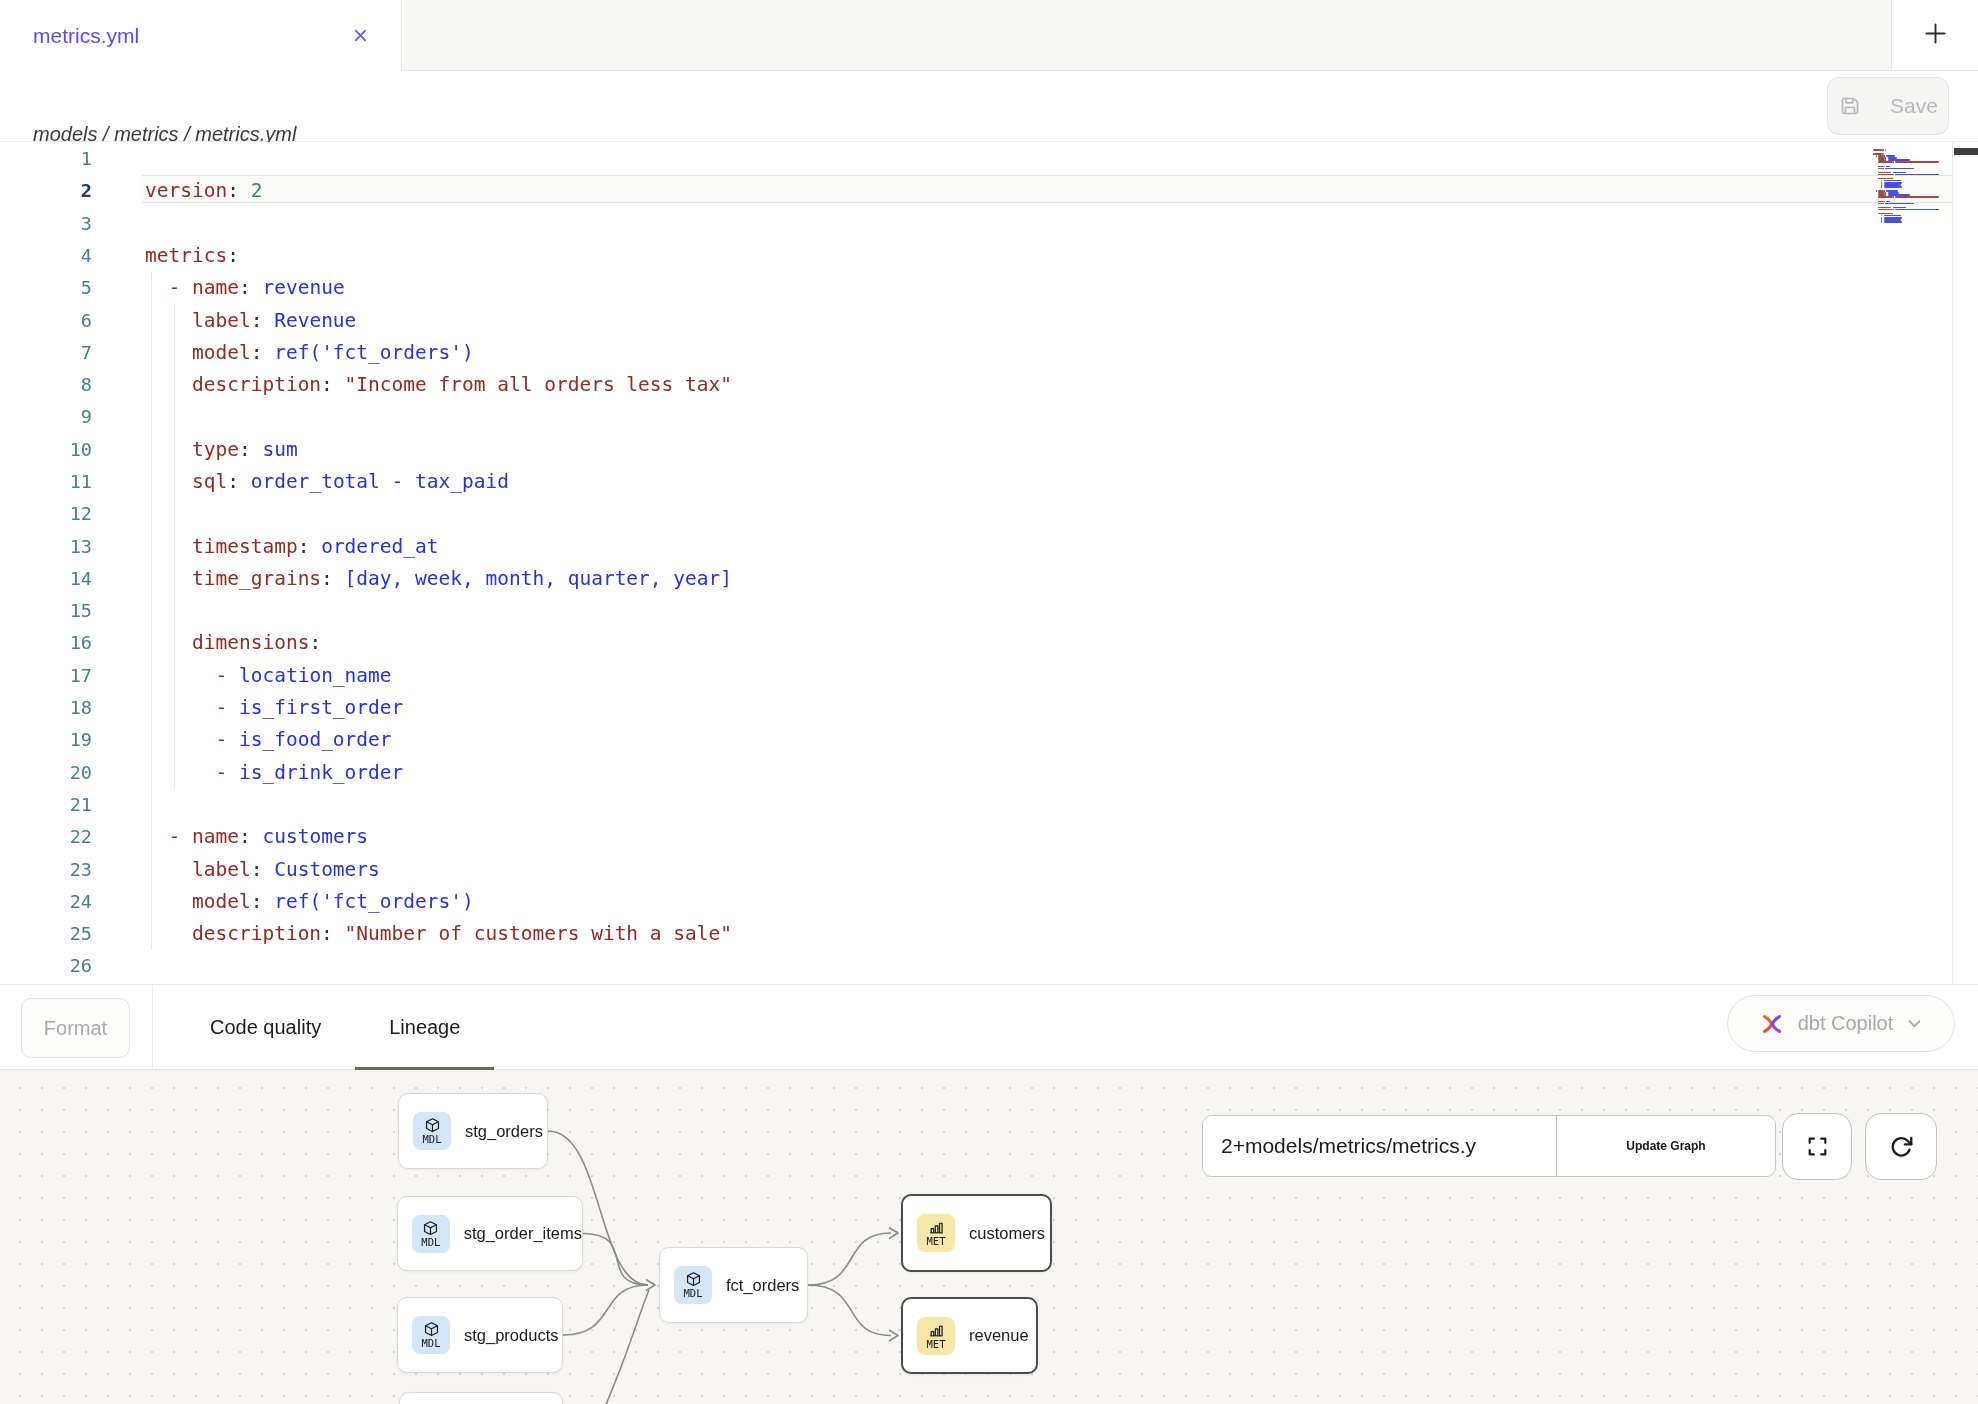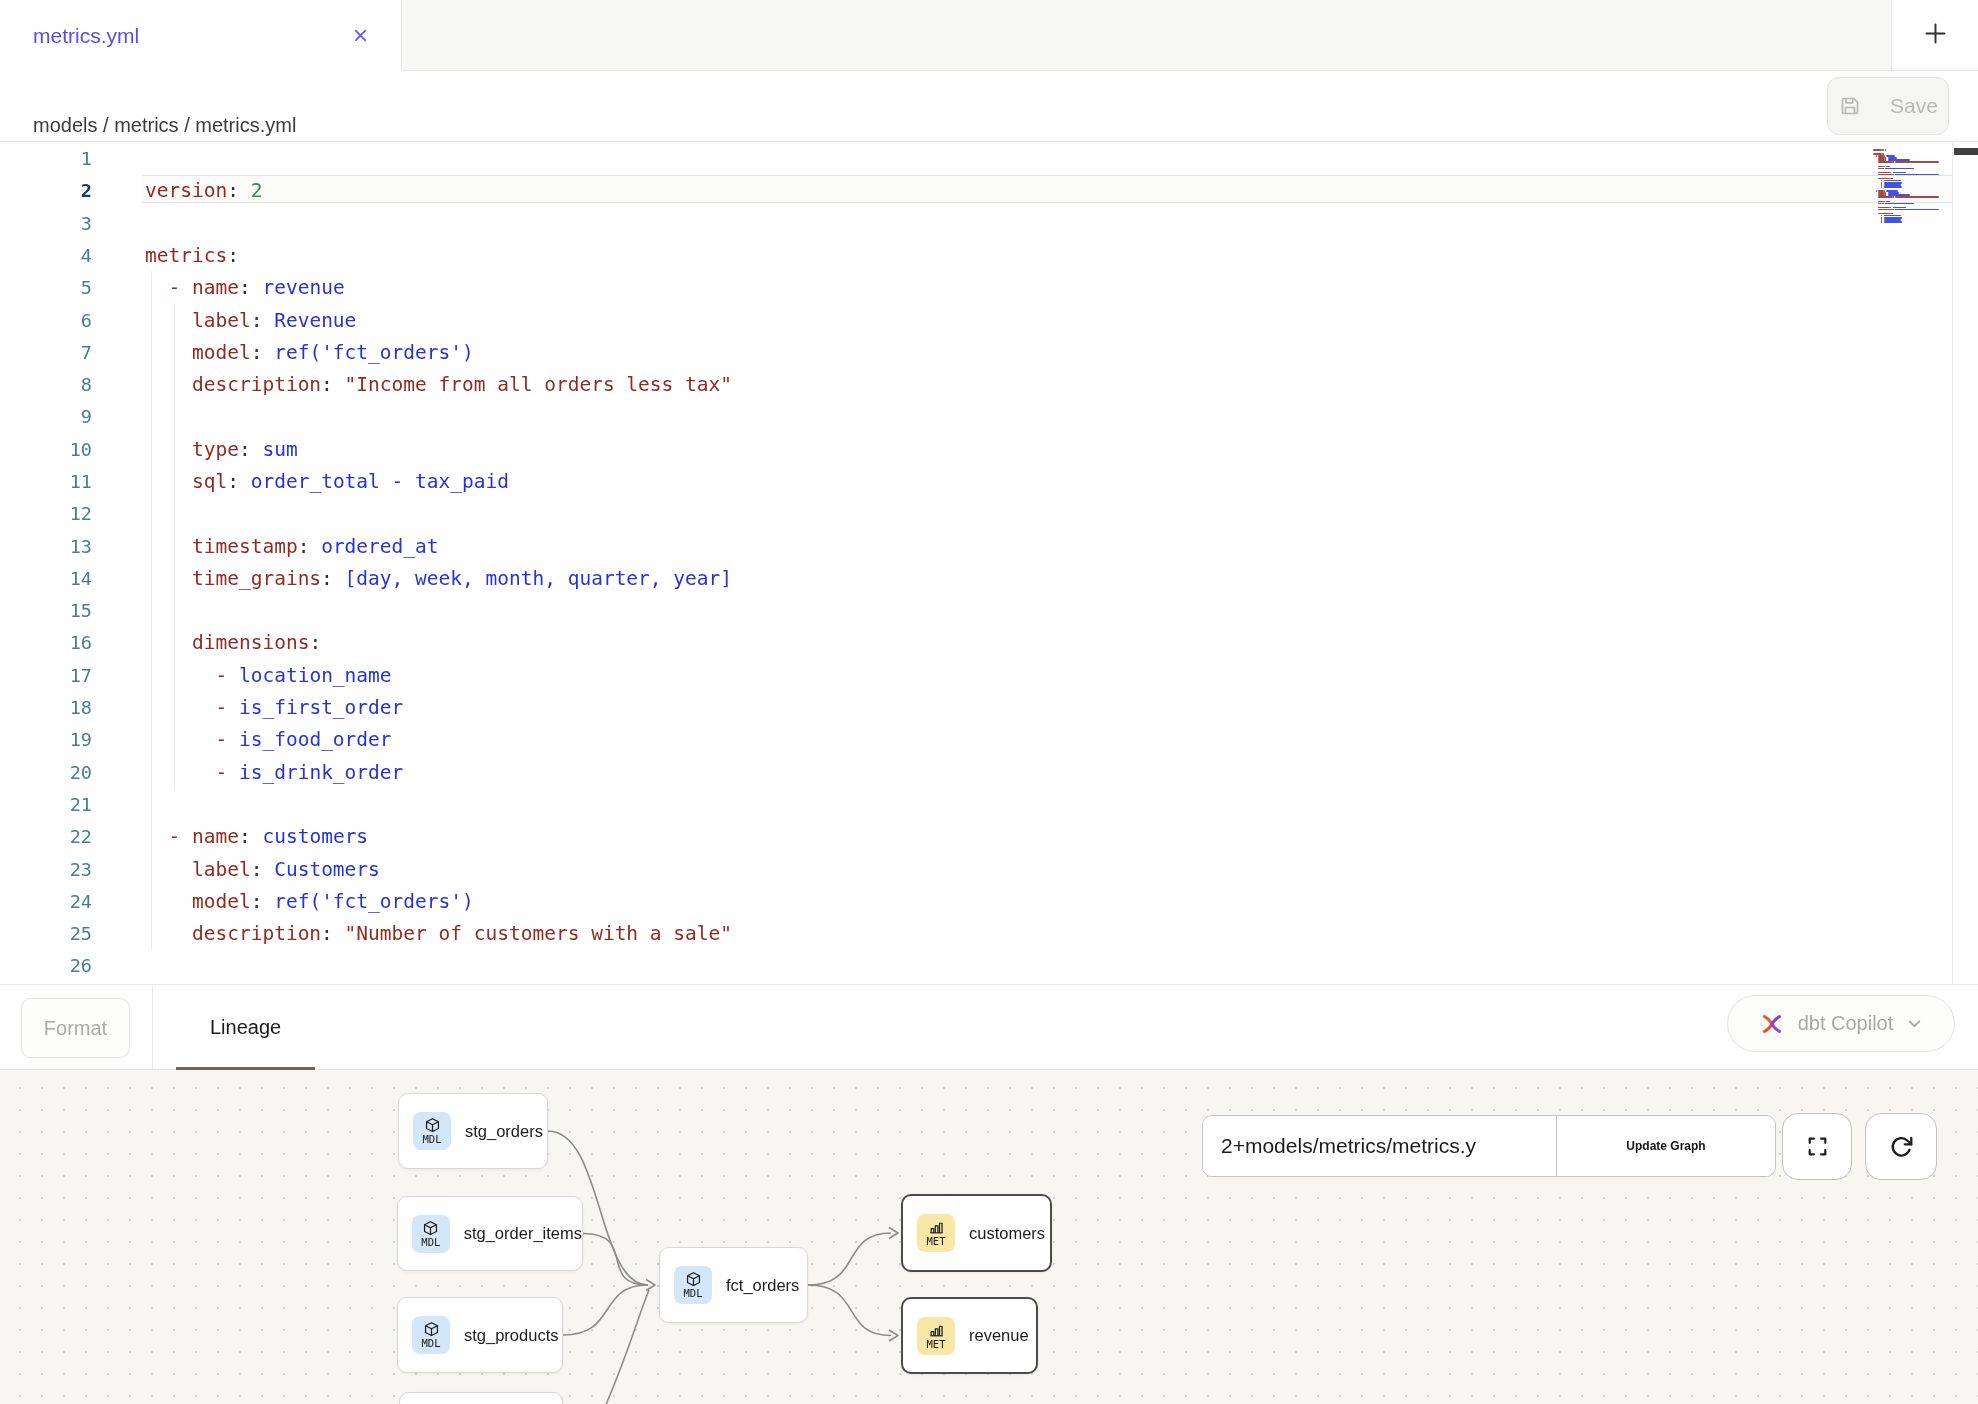--- a/index.html
+++ b/index.html
@@ -21,21 +21,21 @@
        display:flex;align-items:center;justify-content:center;}
   .newtab{background:none;border:none;padding:6px;cursor:pointer;display:flex;}
 
   
   .pathbar{position:absolute;left:0;top:71px;width:1978px;height:71px;background:#fff;
        border-bottom:1px solid #ececea;}
   .breadcrumb{position:absolute;left:33px;top:114px;font-size:20px;color:#3c3c3c;}
   .save-btn{position:absolute;left:1827px;top:6px;width:122px;height:58px;border-radius:12px;
        background:#f5f5f4;border:1px solid #e4e4e2;display:flex;align-items:center;justify-content:center;
        gap:28px;font-family:inherit;font-size:21px;font-weight:500;color:#b9b9b9;}
-  .pathbar .breadcrumb{top:43px;}
+  .pathbar .breadcrumb{top:52px;font-style:italic;}
 
   
   .editor{position:absolute;left:0;top:142px;width:1978px;height:842px;background:#fff;overflow:hidden;}
   .active-band{position:absolute;left:142px;right:26px;top:33px;height:28px;background:#fbfbfa;
        border-top:1px solid #e4e4e2;border-bottom:1px solid #e4e4e2;}
   .guide{position:absolute;width:1px;background:#e9e9e7;}
   .g1{left:151px;top:129px;height:679px;}
   .g2{left:174px;top:162px;height:485px;}
   .gut{position:absolute;left:0;width:92px;height:33px;line-height:33px;text-align:right;
        font-family:"DejaVu Sans Mono",monospace;font-size:18.5px;color:var(--gutter,#477d96);}
@@ -272,20 +272,21 @@
       </div>
     <div class="scroll-track">
       <div class="scroll-thumb"></div>
     </div>
   </div>
 
   <div class="statusbar">
     <button class="format-btn">Format</button>
     <div class="vdiv"></div>
     <div class="panel-tabs">
+      <div class="ptab">Code quality</div>
       <div class="ptab active">Lineage</div>
     </div>
     <button class="copilot-btn">
       <span style="display:flex;">
         <svg viewBox="0 0 26 26" width="26" height="26" fill="none" stroke-width="3" stroke-linecap="round">
           <path d="M5.5 5.5 Q11.5 9.5 12.2 12.2" stroke="#ee5a23"></path>
           <path d="M5.5 20.5 Q11.5 16.5 12.2 13.8" stroke="#e8482b"></path>
           <path d="M20.5 5.5 Q14.5 9.5 13.8 12.2" stroke="#7940e9"></path>
           <path d="M20.5 20.5 Q14.5 16.5 13.8 13.8" stroke="#8a45ec"></path>
         </svg>

